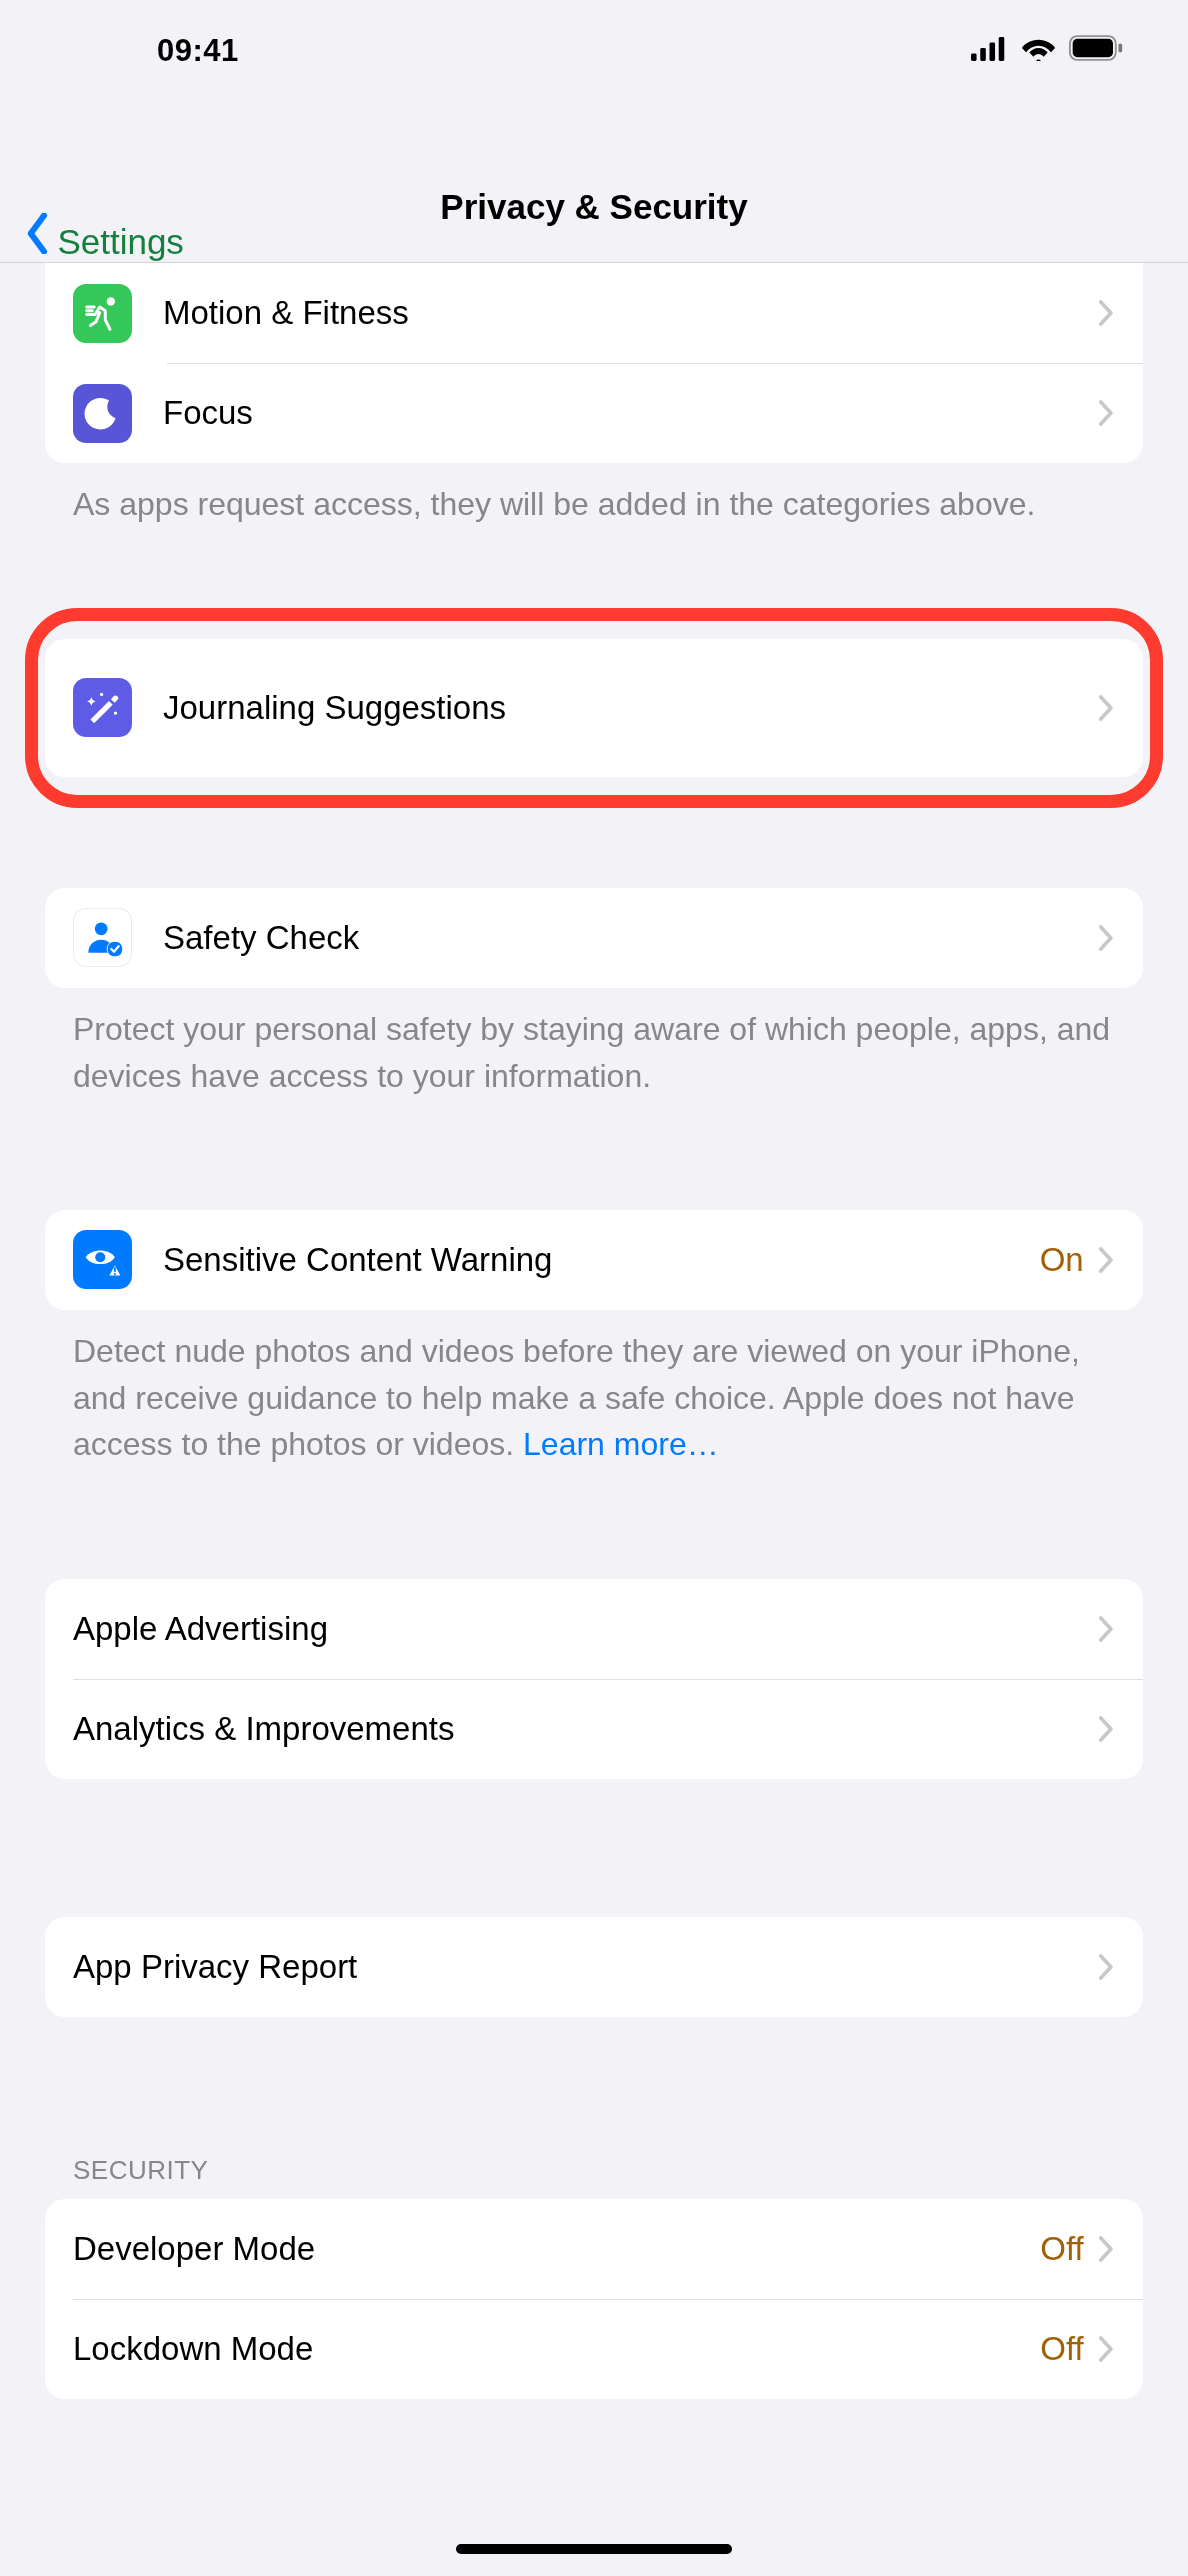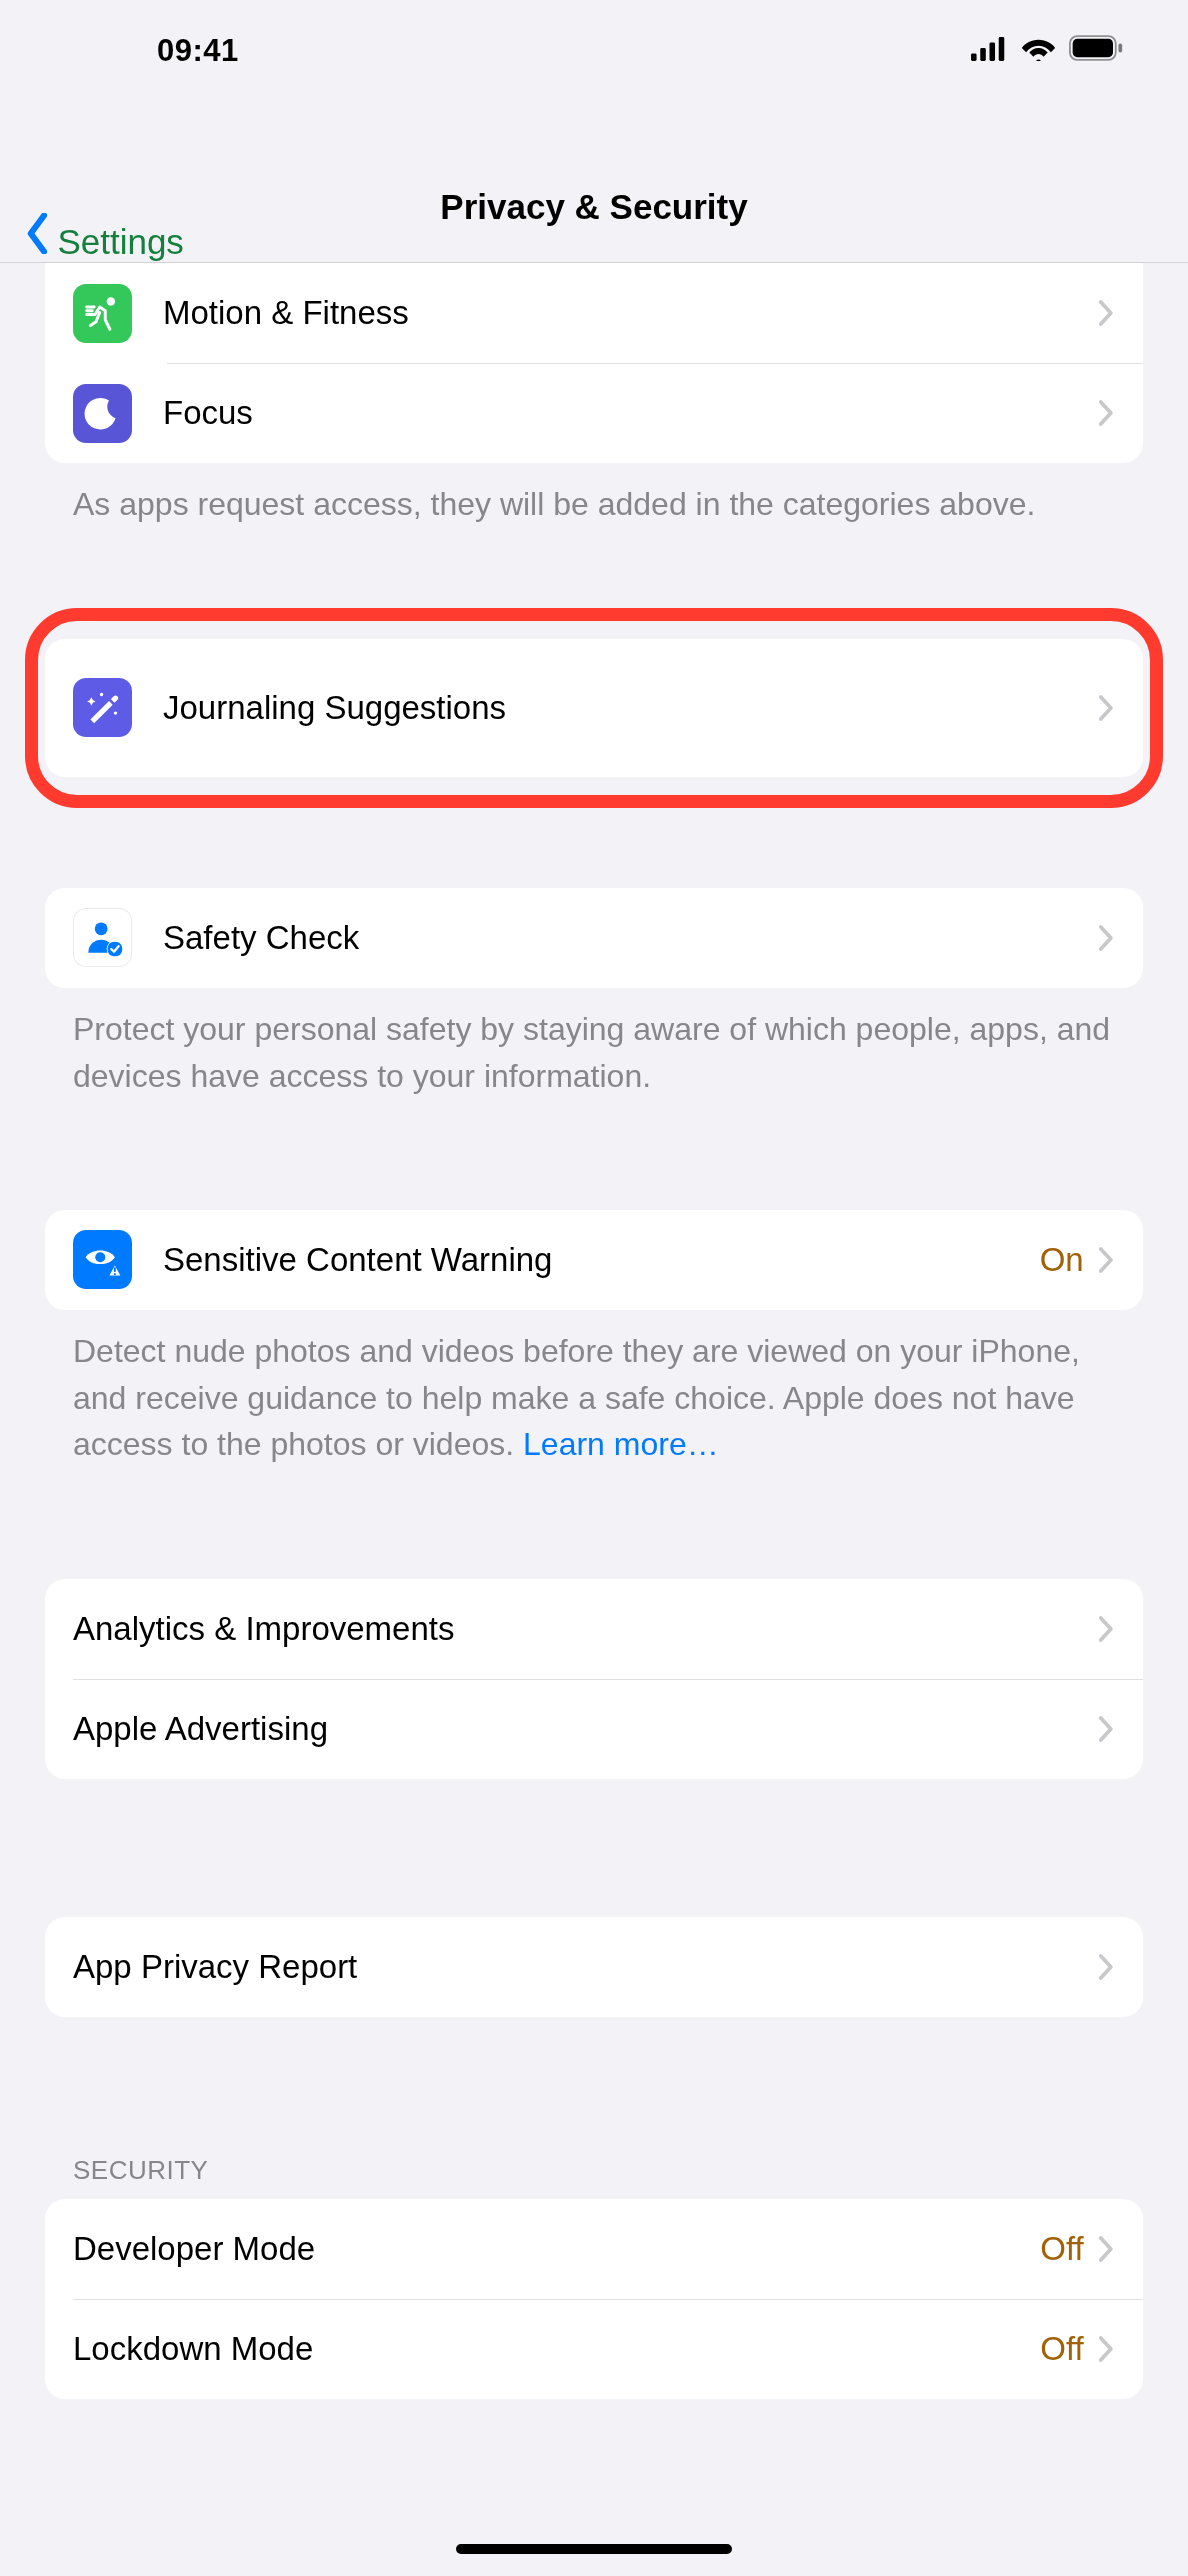--- a/index.html
+++ b/index.html
@@ -245,29 +245,29 @@
     </div>
   </div>
   <div class="footer-text">
     <span>Detect nude photos and videos before they are viewed on your iPhone, and receive guidance to help make a safe choice. Apple does not have access to the photos or videos. </span><a href="#">Learn more…</a>
   </div>
 
   <div class="section-gap-lg"></div>
 
   <div class="group">
     <div class="row no-icon">
+      <div class="row-label">Apple Advertising</div>
+      <span class="chevron">
+          <svg viewBox="0 0 18 30">
+            <polyline points="3,3 14,15 3,27" fill="none" stroke="#c7c7cc" stroke-width="4" stroke-linecap="round" stroke-linejoin="round"></polyline>
+          </svg>
+        </span>
+    </div>
+    <div class="row no-icon">
       <div class="row-label">Analytics &amp; Improvements</div>
-      <span class="chevron">
-          <svg viewBox="0 0 18 30">
-            <polyline points="3,3 14,15 3,27" fill="none" stroke="#c7c7cc" stroke-width="4" stroke-linecap="round" stroke-linejoin="round"></polyline>
-          </svg>
-        </span>
-    </div>
-    <div class="row no-icon">
-      <div class="row-label">Apple Advertising</div>
       <span class="chevron">
           <svg viewBox="0 0 18 30">
             <polyline points="3,3 14,15 3,27" fill="none" stroke="#c7c7cc" stroke-width="4" stroke-linecap="round" stroke-linejoin="round"></polyline>
           </svg>
         </span>
     </div>
   </div>
 
   <div class="section-gap-xl"></div>
 

